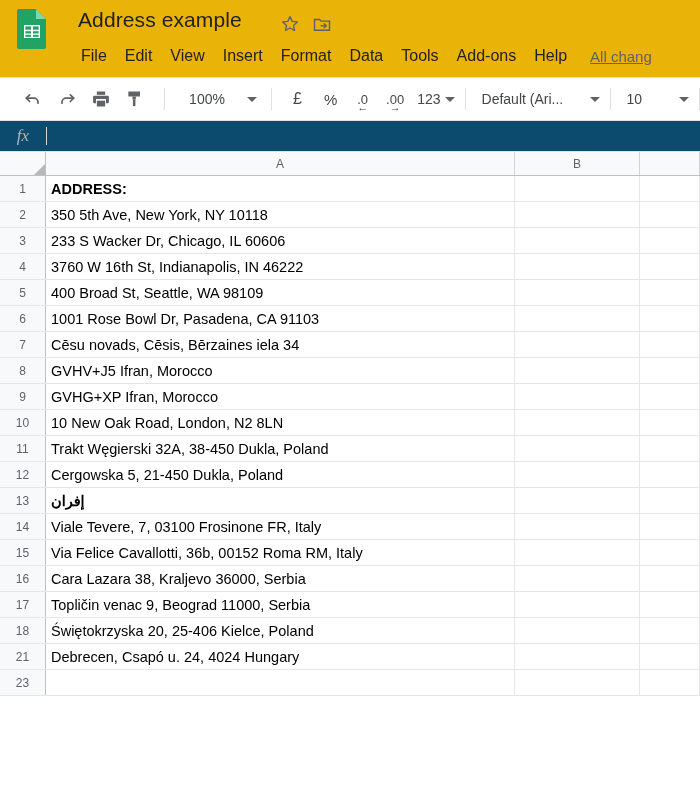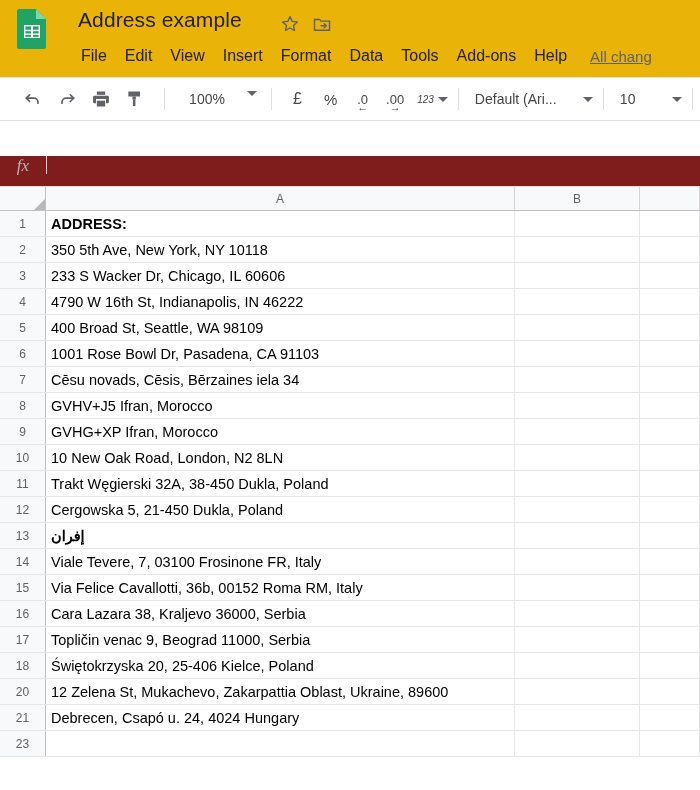--- a/index.html
+++ b/index.html
@@ -100,20 +100,21 @@
   .tb-btn svg { display: block; }
   .tb-sep {
     width: 1px;
     height: 22px;
     background: #e0e0e0;
     margin: 0 10px;
     flex: 0 0 auto;
   }
   .tb-zoom {
     display: flex;
+    align-items: center;
     flex: 0 0 auto;
     padding: 0 4px;
   }
   .tb-zoom .lbl { font-size: 14px; color: #444746; width: 56px; text-align: center; }
   .caret {
     width: 0; height: 0;
     border-left: 5px solid transparent;
     border-right: 5px solid transparent;
     border-top: 5px solid #5f6368;
     margin-left: 12px;
@@ -130,21 +131,21 @@
     flex: 0 0 auto;
     line-height: 1;
   }
   .tb-dec .arr {
     position: absolute;
     left: 50%;
     transform: translateX(-50%);
     top: 9px;
     font-size: 11px;
   }
-  .tb-123 { font-size: 10px; color: #444746; margin-left: 4px; flex: 0 0 auto; font-style: italic; }
+  .tb-123 { font-size: 14px; color: #444746; margin-left: 4px; flex: 0 0 auto; }
   .tb-font {
     font-size: 14px;
     color: #444746;
     width: 104px;
     overflow: hidden;
     text-overflow: ellipsis;
     white-space: nowrap;
     flex: 0 0 auto;
     padding-left: 6px;
   }
@@ -153,26 +154,25 @@
     color: #444746;
     width: 40px;
     flex: 0 0 auto;
     padding-left: 6px;
   }
 
   
   .formulabar {
     position: relative;
     height: 31px;
-    background: #7f1d1d;
+    background: #0c4a6e;
     border-bottom: 1px solid #e0e0e0;
     box-sizing: border-box;
     display: flex;
-    align-items: flex-start;
-    margin-top: 35px;
+    align-items: center;
   }
   .fx-label {
     width: 46px;
     text-align: center;
     font-family: "Liberation Serif", serif;
     font-style: italic;
     font-size: 17px;
     color: #b5b5b5;
     flex: 0 0 auto;
   }
@@ -430,21 +430,21 @@
         <div class="cell c"></div>
       </div>
       <div class="row">
         <div class="rowhead">3</div>
         <div class="cell a">233 S Wacker Dr, Chicago, IL 60606</div>
         <div class="cell b"></div>
         <div class="cell c"></div>
       </div>
       <div class="row">
         <div class="rowhead">4</div>
-        <div class="cell a">4790 W 16th St, Indianapolis, IN 46222</div>
+        <div class="cell a">3760 W 16th St, Indianapolis, IN 46222</div>
         <div class="cell b"></div>
         <div class="cell c"></div>
       </div>
       <div class="row">
         <div class="rowhead">5</div>
         <div class="cell a">400 Broad St, Seattle, WA 98109</div>
         <div class="cell b"></div>
         <div class="cell c"></div>
       </div>
       <div class="row">
@@ -519,26 +519,20 @@
         <div class="cell b"></div>
         <div class="cell c"></div>
       </div>
       <div class="row">
         <div class="rowhead">18</div>
         <div class="cell a">Świętokrzyska 20, 25-406 Kielce, Poland</div>
         <div class="cell b"></div>
         <div class="cell c"></div>
       </div>
       <div class="row">
-        <div class="rowhead">20</div>
-        <div class="cell a">12 Zelena St, Mukachevo, Zakarpattia Oblast, Ukraine, 89600</div>
-        <div class="cell b"></div>
-        <div class="cell c"></div>
-      </div>
-      <div class="row">
         <div class="rowhead">21</div>
         <div class="cell a">Debrecen, Csapó u. 24, 4024 Hungary</div>
         <div class="cell b"></div>
         <div class="cell c"></div>
       </div>
       <div class="row">
         <div class="rowhead">23</div>
         <div class="cell a"></div>
         <div class="cell b"></div>
         <div class="cell c"></div>

